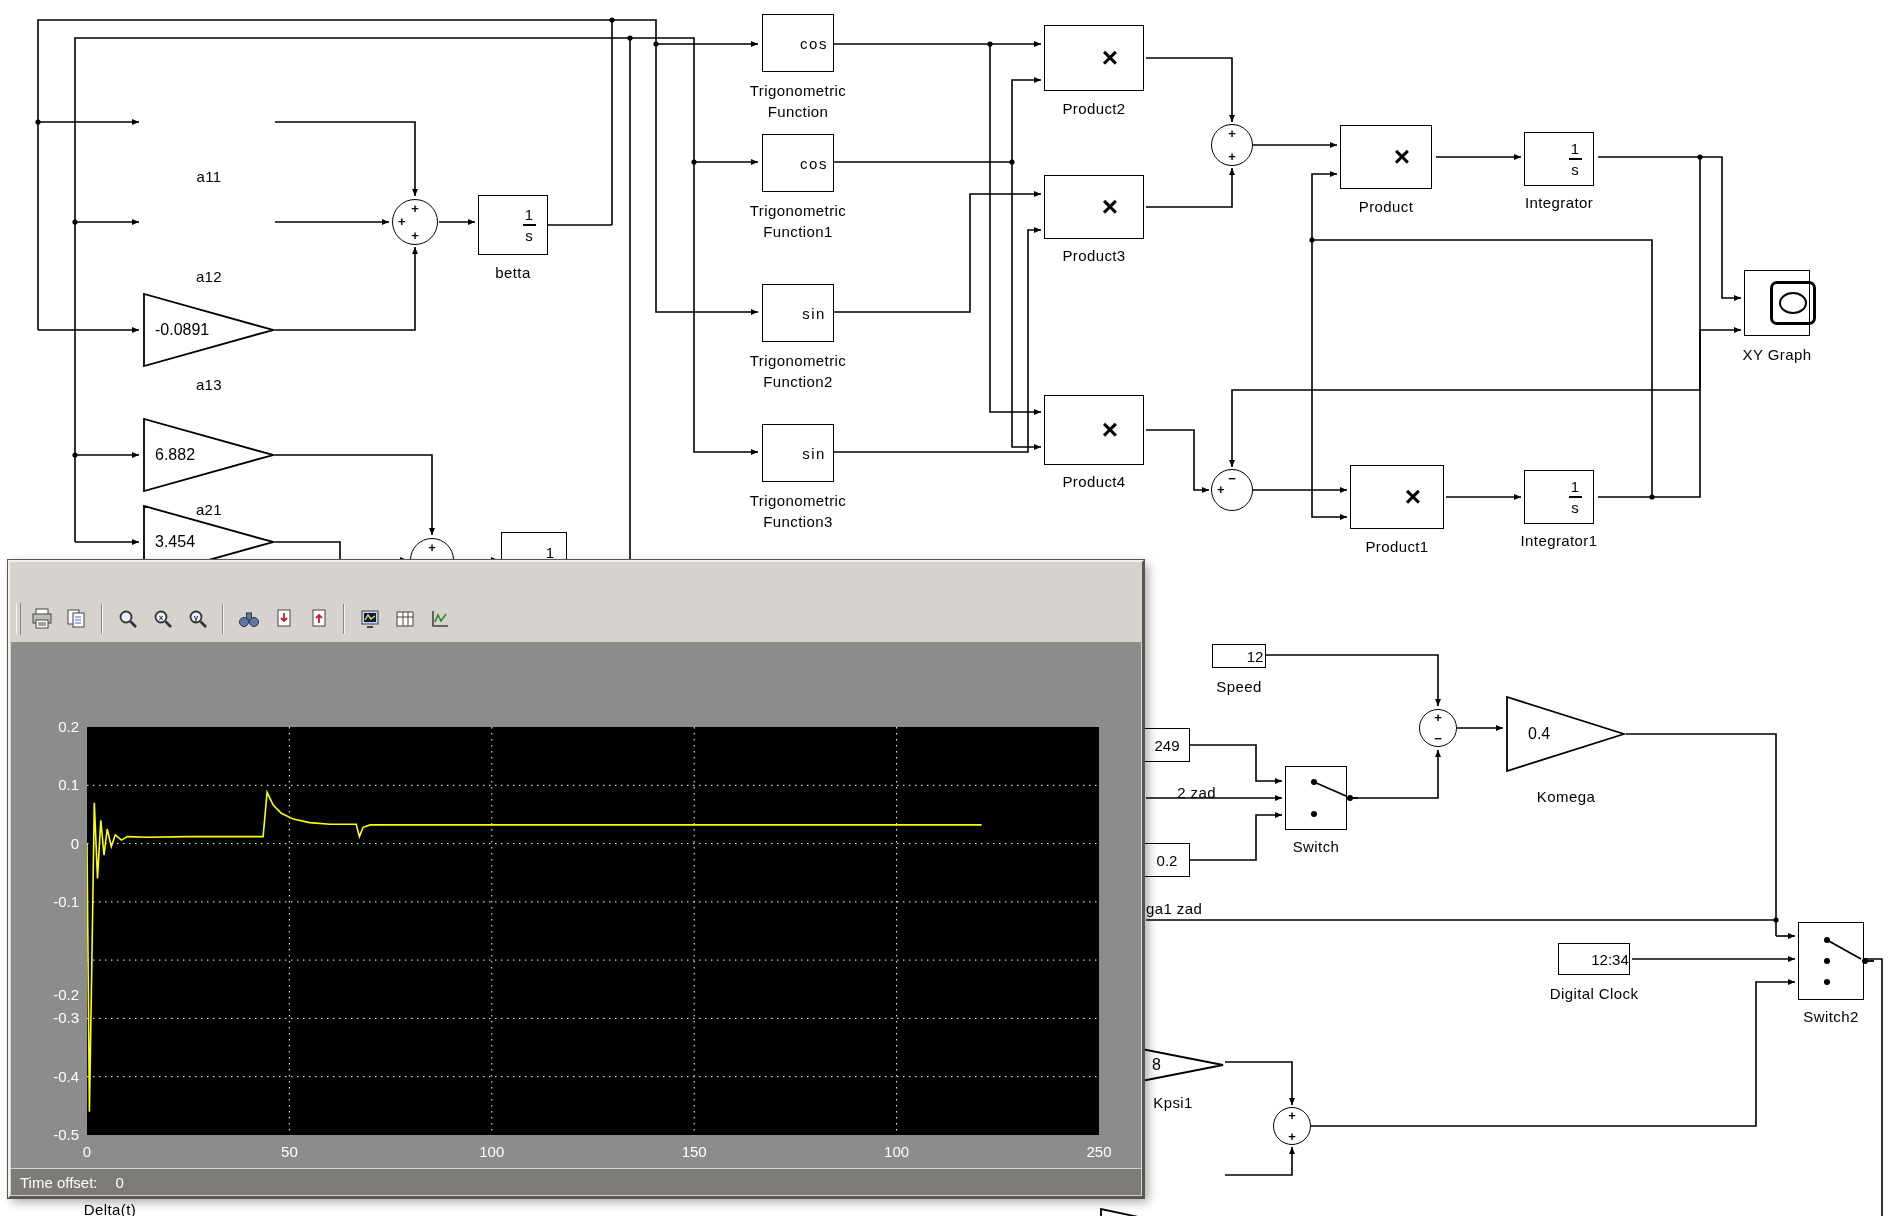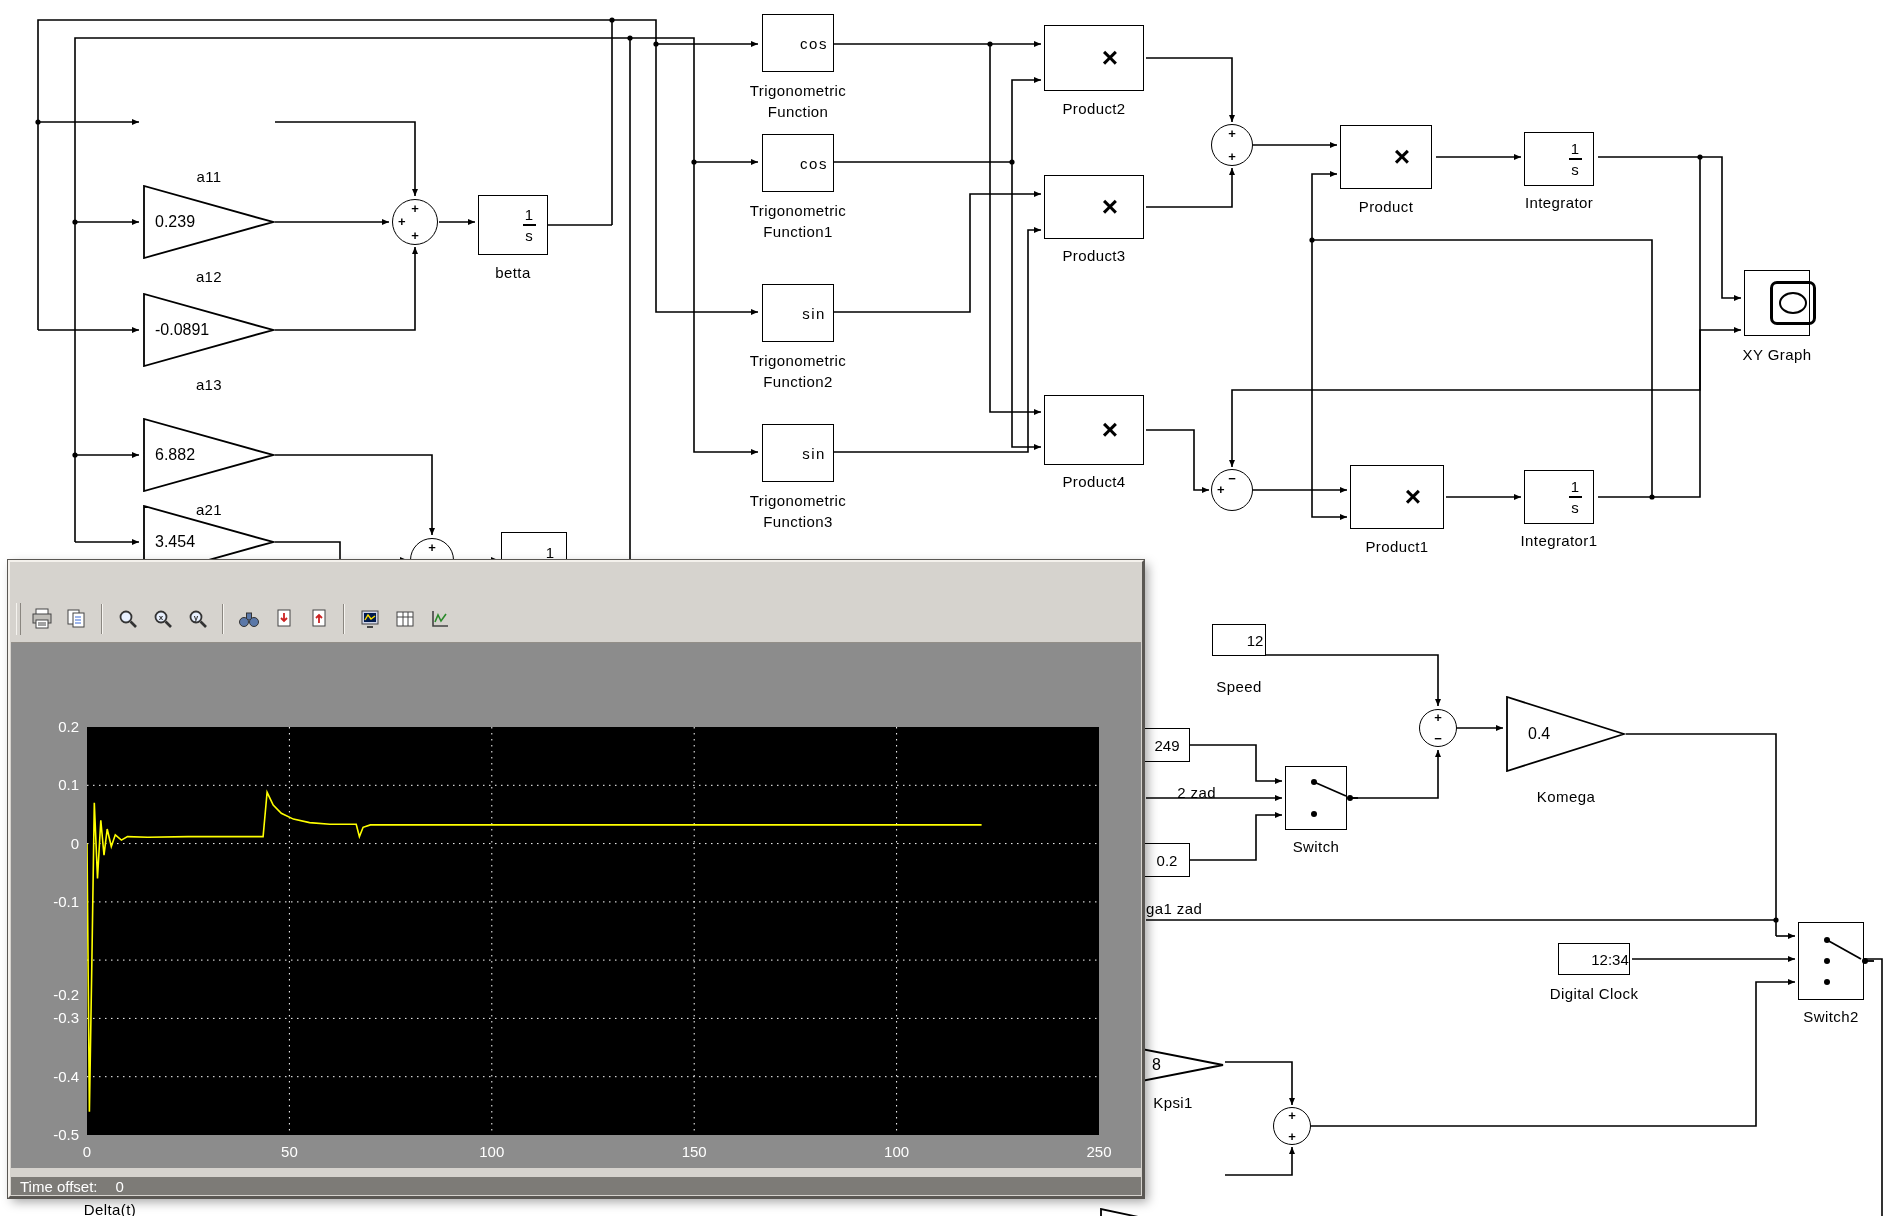--- a/index.html
+++ b/index.html
@@ -38,21 +38,21 @@
   .maxbox{width:11px;height:9px;border:1px solid #000;border-top:3px solid #000;}
   .toolbar{position:absolute;left:1px;right:1px;top:34px;height:46px;background:#d6d3ce;
            border-bottom:1px solid #928e88;display:flex;align-items:center;padding:0 4px;}
   .thandle{width:3px;height:32px;border-left:1px solid #f6f4f0;border-right:1px solid #8a8680;margin:0 3px 0 1px;}
   .tbtn{width:35px;height:33px;display:flex;align-items:center;justify-content:center;}
   .tsep{width:0;height:30px;border-left:1px solid #8a8680;border-right:1px solid #f6f4f0;margin:0 7px;}
   .client{position:absolute;left:1px;right:1px;top:81px;bottom:28px;background:#8c8c8c;}
   .plot{position:absolute;left:76px;top:84px;width:1012px;height:408px;background:#000;}
   .ytick{position:absolute;left:14px;width:54px;text-align:right;color:#fff;font-size:15px;line-height:20px;}
   .xtick{position:absolute;top:500px;width:40px;text-align:center;color:#fff;font-size:15px;}
-  .status{position:absolute;left:1px;right:1px;bottom:1px;height:18px;background:#7d7b77;color:#fff;
+  .status{position:absolute;left:1px;right:1px;bottom:1px;height:26px;background:#7d7b77;color:#fff;
           display:flex;align-items:center;padding-left:9px;font-size:15px;}
   .status .sval{margin-left:18px;}
   .tico{display:block;}
 </style>
 </head>
 <body>
 
 <div id="canvas">
 
   <svg id="wires" width="1890" height="1216">
@@ -125,26 +125,20 @@
         <circle cx="1012" cy="162" r="2.6"></circle>
       <circle cx="1312" cy="240" r="2.6"></circle>
         <circle cx="1652" cy="497" r="2.6"></circle>
         <circle cx="1700" cy="157" r="2.6"></circle>
       <circle cx="1776" cy="920" r="2.6"></circle>
     </g>
   </svg>
 
   <div class="lbl" style="left:143px;top:166px;width:132px">a11</div>
 
-  <div class="gain" style="left:143px;top:185px;width:132px;height:74px">
-    <svg viewBox="0 0 132 74" width="132" height="74">
-        <polygon points="1,1 1,73 130,37"></polygon>
-      </svg>
-    <span class="gval">0.239</span>
-  </div>
   <div class="lbl" style="left:143px;top:266px;width:132px">a12</div>
 
   <div class="gain" style="left:143px;top:293px;width:132px;height:74px">
     <svg viewBox="0 0 132 74" width="132" height="74">
         <polygon points="1,1 1,73 130,37"></polygon>
       </svg>
     <span class="gval">-0.0891</span>
   </div>
   <div class="lbl" style="left:143px;top:374px;width:132px">a13</div>
 
@@ -277,21 +271,21 @@
     </div>
   <div class="lbl" style="left:1350px;top:536px;width:94px">Product1</div>
 
   <div class="blk" style="left:1744px;top:270px;width:66px;height:66px">
     <div class="xyicon">
         <div class="ell"></div>
       </div>
   </div>
   <div class="lbl" style="left:1724px;top:344px;width:106px">XY Graph</div>
 
-  <div class="blk" style="left:1212px;top:624px;width:54px;height:32px;font-size:15px">
+  <div class="blk" style="left:1212px;top:644px;width:54px;height:24px;font-size:15px">
       <span>12</span>
     </div>
   <div class="lbl" style="left:1206px;top:676px;width:66px">Speed</div>
 
   <div class="blk" style="left:1112px;top:728px;width:78px;height:34px;font-size:15px">
       <span>249</span>
     </div>
   <div class="lbl" style="left:1146px;top:782px;width:70px;text-align:right">2 zad</div>
 
   <div class="blk" style="left:1112px;top:843px;width:78px;height:34px;font-size:15px">

